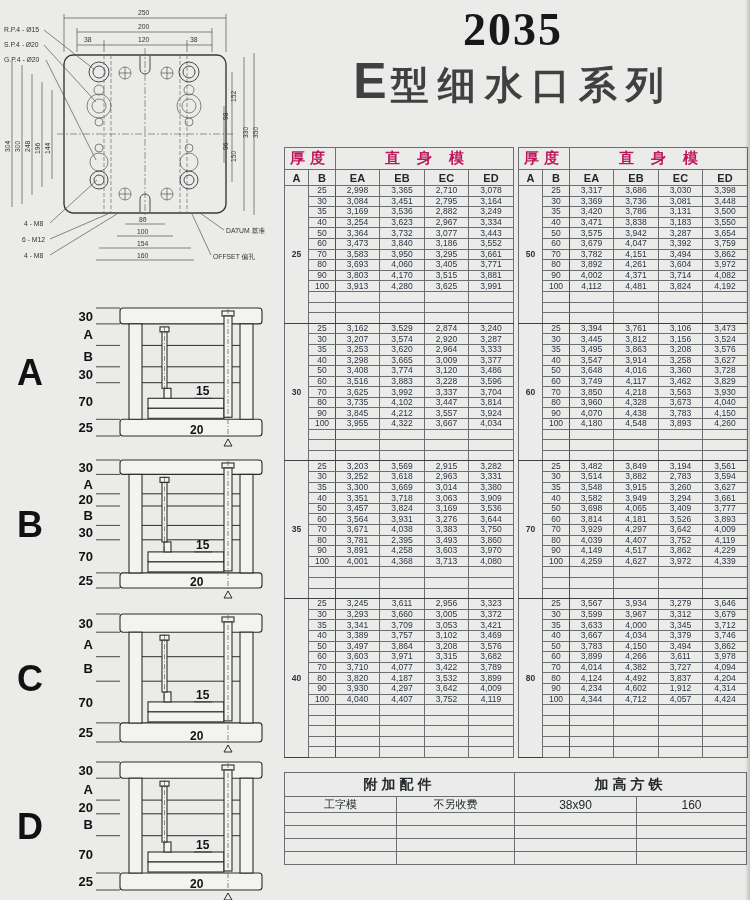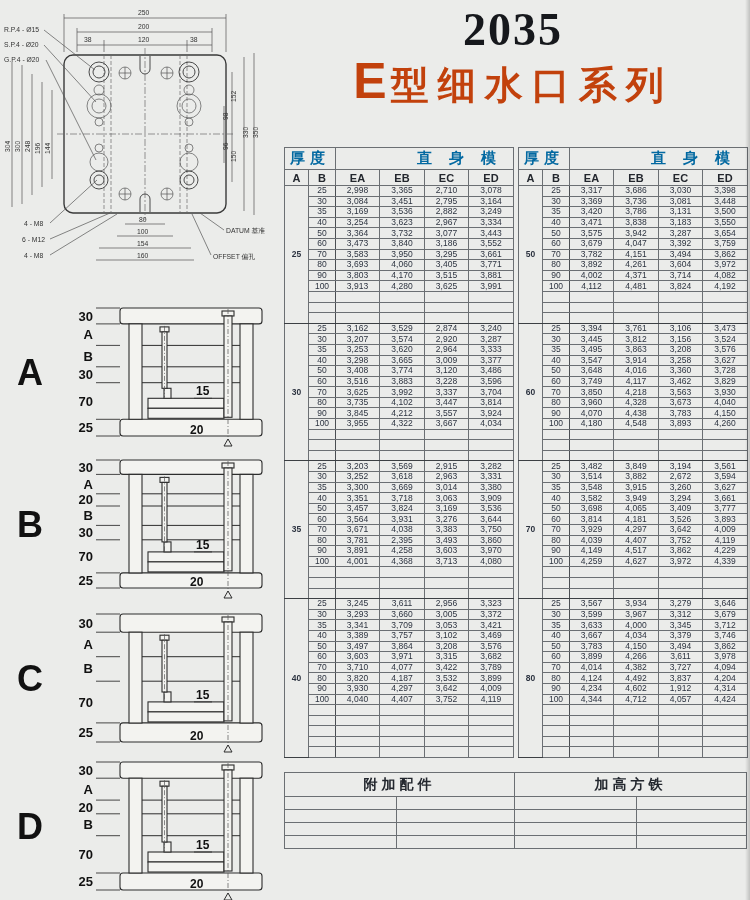--- a/index.html
+++ b/index.html
@@ -8,21 +8,21 @@
     background:#ebecea;
     font-family:"Liberation Sans",sans-serif;color:#222;
   }
   .scan-edge{position:absolute;right:0;top:0;width:5px;height:100%;
     background:linear-gradient(to right,rgba(0,0,0,0),rgba(0,0,0,.18));}
 
   
   .title-wrap{position:absolute;left:288px;top:6px;width:450px;text-align:center;}
   .model-no{font-family:"Liberation Serif",serif;font-weight:bold;font-size:46px;
     letter-spacing:2px;color:#16181c;line-height:1.05;}
-  .series{font-weight:bold;font-size:38px;letter-spacing:9px;color:#c2410c;line-height:1.1;}
+  .series{font-weight:bold;font-size:38px;letter-spacing:9px;color:#404040;line-height:1.1;}
   .series::first-letter{font-size:50px;letter-spacing:4px;}
 
   
   .drawing{position:absolute;left:2px;top:2px;width:293px;height:272px;}
   .drawing svg{width:100%;height:100%;}
   .dwg-line{stroke:#4a4a4a;stroke-width:1;fill:none;}
   .dwg-thick{stroke:#3a3a3a;stroke-width:1.4;fill:none;}
   .dwg-dash{stroke:#6a6a6a;stroke-width:.7;fill:none;stroke-dasharray:4 2;}
   .dwg-cl{stroke:#6a6a6a;stroke-width:.7;fill:none;stroke-dasharray:7 2 2 2;}
   .dwg-dim{stroke:#555;stroke-width:.7;fill:none;}
@@ -41,24 +41,24 @@
   .mdash{stroke:#555;stroke-width:.7;stroke-dasharray:5 2 1 2;fill:none;}
   .tickline{stroke:#333;stroke-width:.9;}
 
   
   .spec-table{position:absolute;border-collapse:collapse;table-layout:fixed;
     width:230px;background:transparent;}
   .spec-table th,.spec-table td{border:1px solid #6b6f73;padding:0;
     text-align:center;vertical-align:middle;color:#2c3340;}
   .spec-table{border:1.6px solid #3c4044;}
   .spec-table thead tr.h1 th{height:21px;font-family:"Liberation Serif",serif;
-    font-weight:bold;font-size:15px;color:#0369a1;}
+    font-weight:bold;font-size:15px;color:#be185d;}
   .spec-table thead tr.h2 th{height:15px;font-size:11px;font-weight:bold;color:#23272e;}
   th.thick-h{letter-spacing:5px;}
-  th.straight-h{letter-spacing:17px;text-indent:17px;border-left:1.6px solid #3c4044;text-align:right;}
+  th.straight-h{letter-spacing:17px;text-indent:17px;border-left:1.6px solid #3c4044;}
   .spec-table tbody td{font-size:8.5px;line-height:9px;height:9.6px;}
   td.acell{font-size:9px;font-weight:bold;border-bottom:1.6px solid #3c4044;}
   td.bcell{border-right:1.4px solid #4a4e52;}
   tr.blocksep td{border-bottom:1.6px solid #3c4044;}
   #left-table{left:284px;top:147px;}
   #right-table{left:518px;top:147px;}
 
   
   .acc-table{position:absolute;left:284px;top:772px;width:462px;
     border-collapse:collapse;table-layout:fixed;border:1.6px solid #3c4044;}
@@ -992,21 +992,21 @@
         <td class="bcell">25</td>
         <td class="vcell">3,482</td>
         <td class="vcell">3,849</td>
         <td class="vcell">3,194</td>
         <td class="vcell">3,561</td>
       </tr>
       <tr>
         <td class="bcell">30</td>
         <td class="vcell">3,514</td>
         <td class="vcell">3,882</td>
-        <td class="vcell">2,672</td>
+        <td class="vcell">2,783</td>
         <td class="vcell">3,594</td>
       </tr>
       <tr>
         <td class="bcell">35</td>
         <td class="vcell">3,548</td>
         <td class="vcell">3,915</td>
         <td class="vcell">3,260</td>
         <td class="vcell">3,627</td>
       </tr>
       <tr>
@@ -1193,20 +1193,26 @@
       <col style="width:112px">
       <col style="width:118px">
       <col style="width:122px">
       <col style="width:110px">
     </colgroup>
   <tbody>
     <tr>
       <th colspan="2">附加配件</th>
       <th colspan="2" class="acc-mid">加高方铁</th>
     </tr>
+    <tr>
+      <td>工字模</td>
+      <td>不另收费</td>
+      <td class="num acc-mid">38x90</td>
+      <td class="num">160</td>
+    </tr>
     <tr class="emptyrow">
         <td></td>
         <td></td>
         <td class="acc-mid"></td>
         <td></td>
       </tr>
     <tr class="emptyrow">
         <td></td>
         <td></td>
         <td class="acc-mid"></td>

